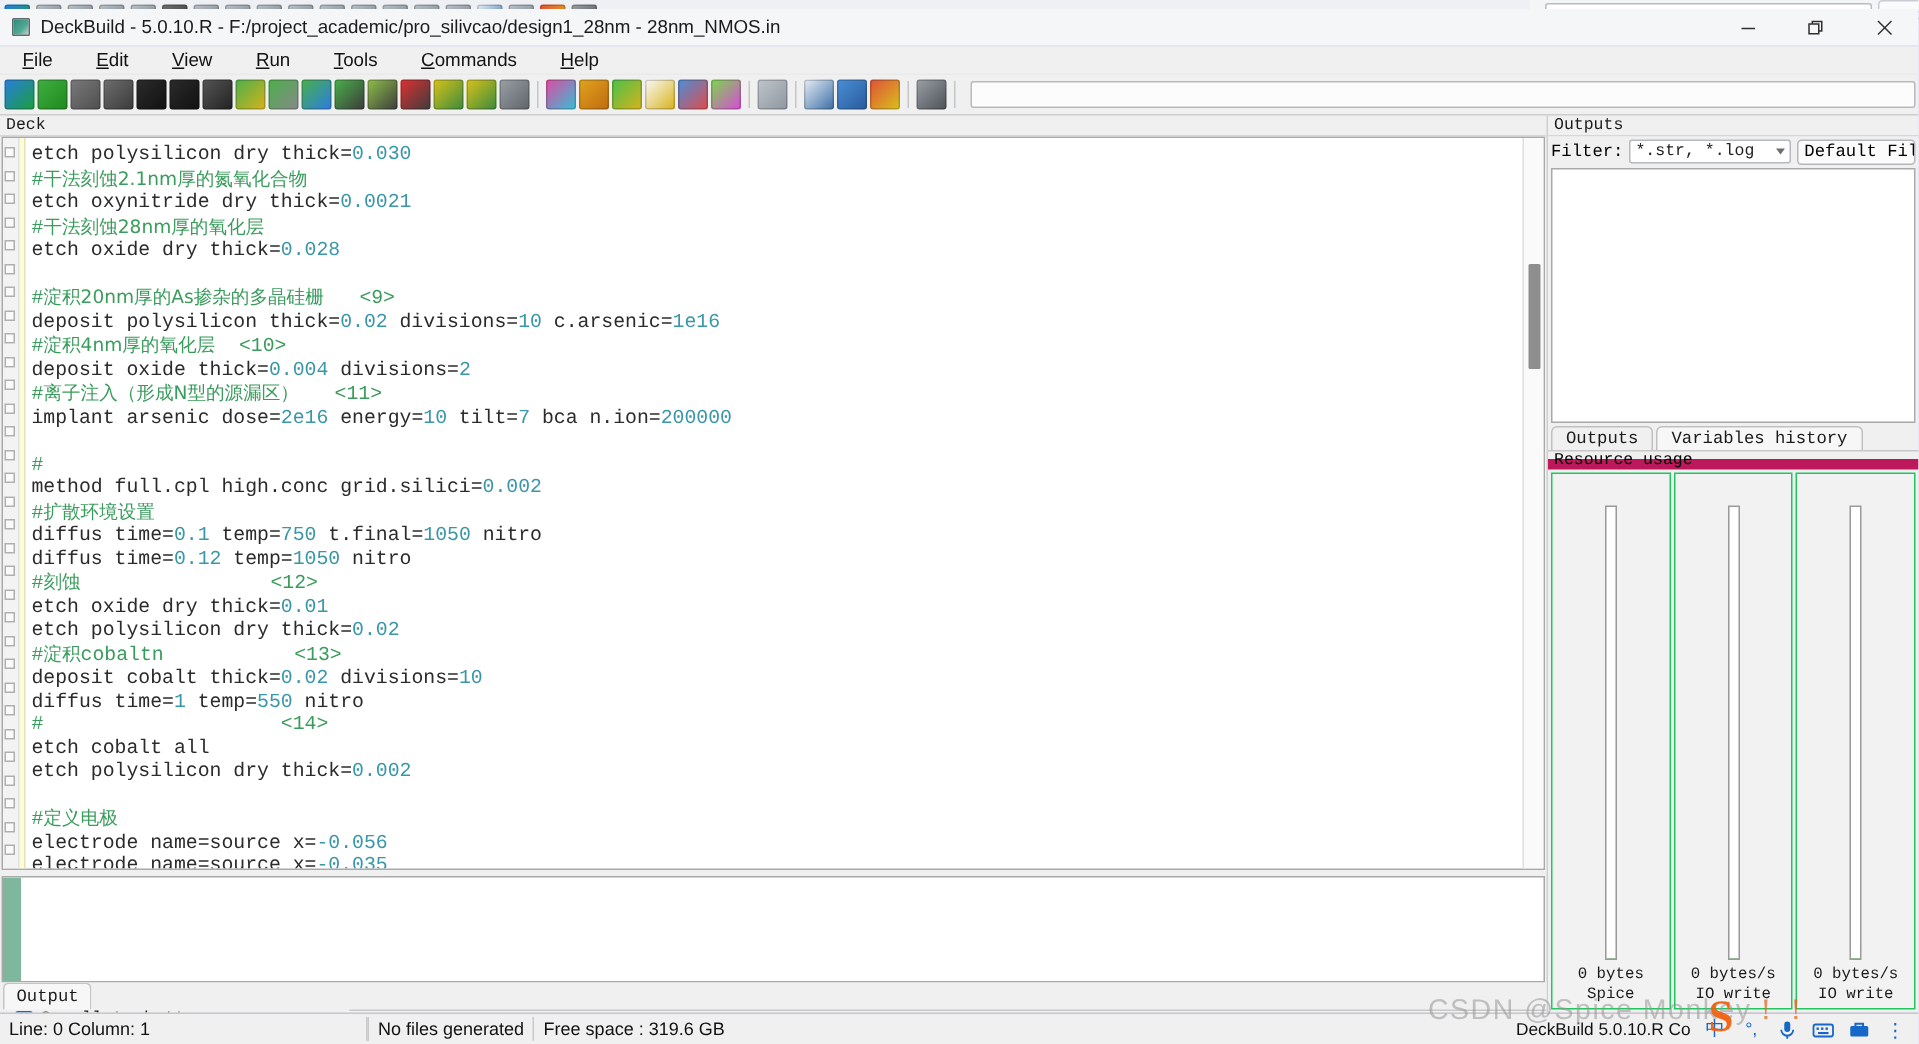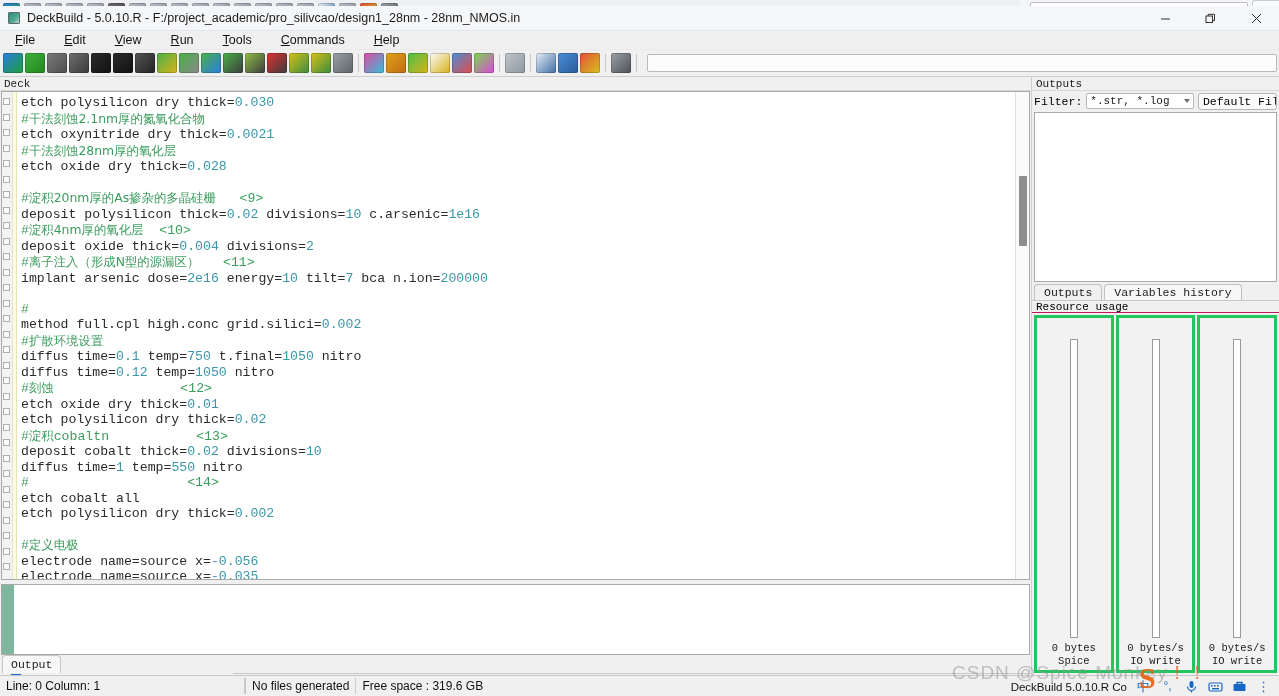--- a/index.html
+++ b/index.html
@@ -219,25 +219,25 @@
   .otab {
     font-family: "Liberation Mono", monospace; font-size: 11.5px;
     padding: 1px 9px; border: 1px solid #c0c0c0; border-bottom: none;
     border-radius: 4px 4px 0 0; background: #f7f7f7; color: #1b1b1b;
   }
   .otab.active { background: #f0f0f0; }
 
   .res-hdr {
     height: 13px; font-family: "Liberation Mono", monospace; font-size: 11px;
     padding-left: 4px; line-height: 13px; border-top: 1px solid #c8c8c8;
-    border-bottom: 1px solid #be185d; background: #f0f0f0;
+    border-bottom: 7px solid #be185d; background: #f0f0f0;
   }
   .gauges { flex: 1; display: flex; gap: 2px; padding: 2px; min-height: 0; }
   .gauge {
-    flex: 1; border: 3px solid #22c55e; background: #f2f2f2;
+    flex: 1; border: 1px solid #22c55e; background: #f2f2f2;
     display: flex; flex-direction: column; align-items: center;
     padding-top: 21px; position: relative;
   }
   .gauge .bar {
     width: 8px; flex: 1; border: 1px solid #9a9a9a; background: #ffffff;
     margin-bottom: 4px;
   }
   .gauge .val, .gauge .nm {
     font-family: "Liberation Mono", monospace; font-size: 10.5px; color: #1b1b1b;
     line-height: 13px;

